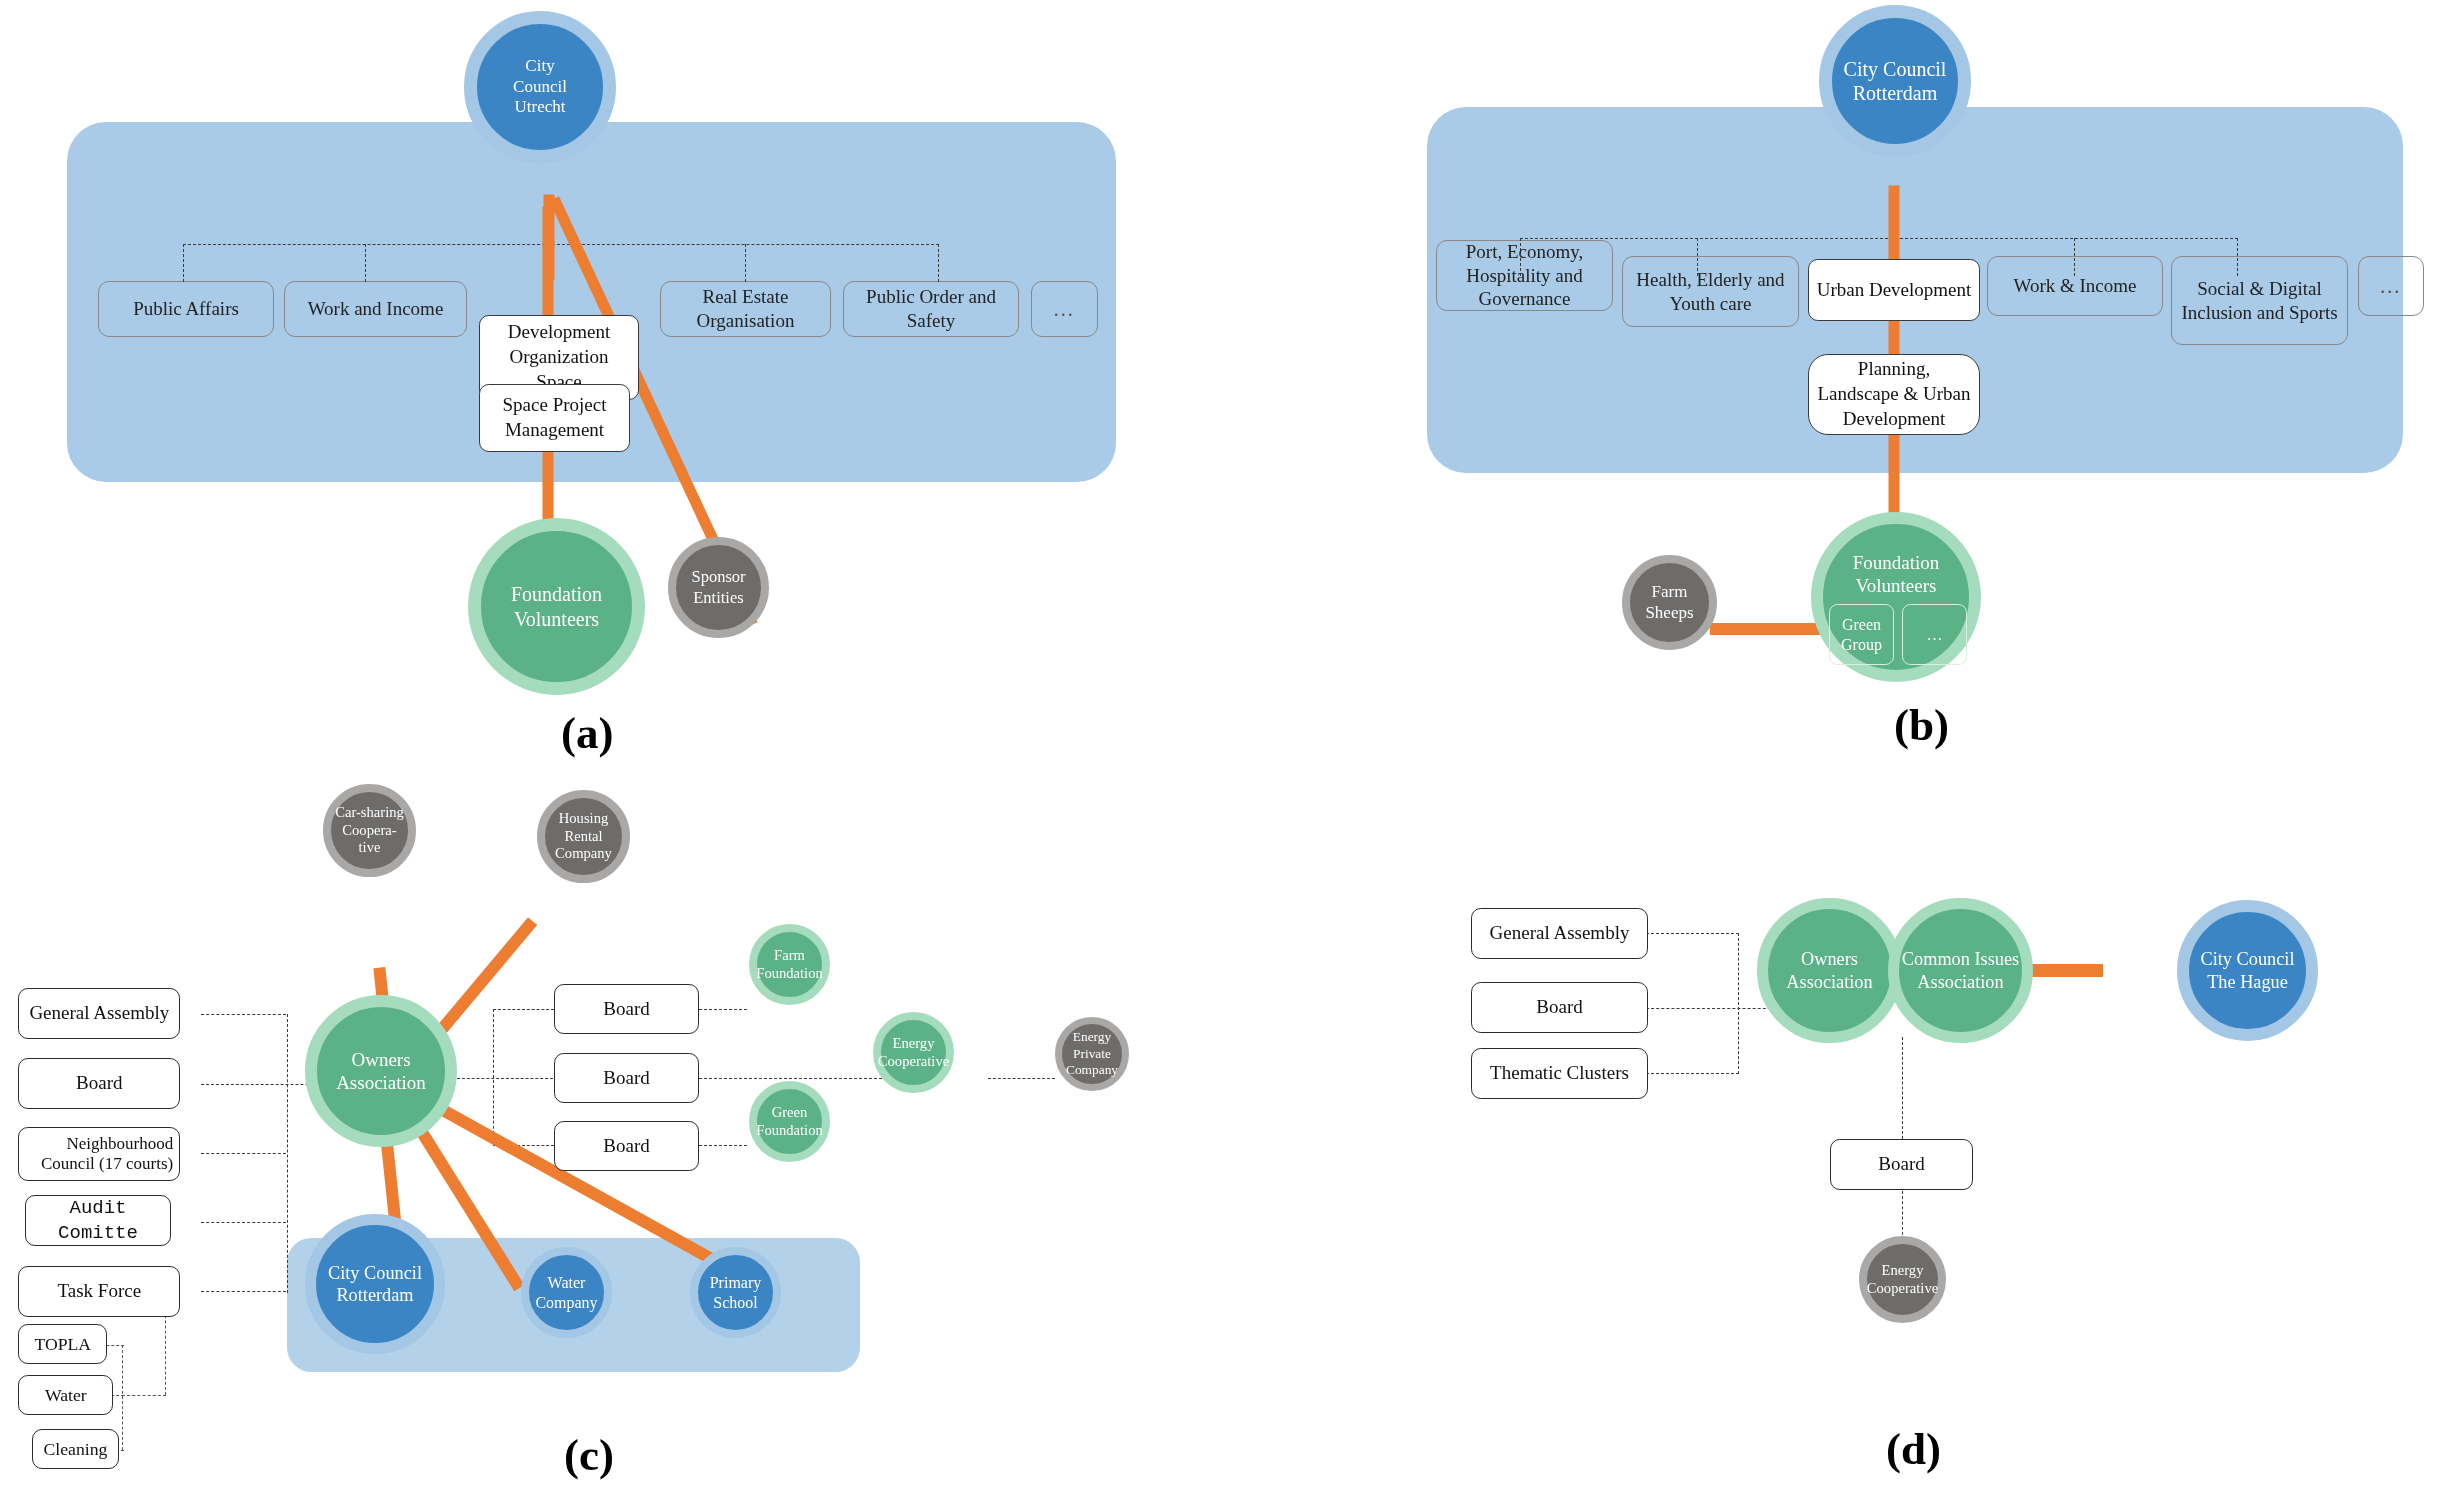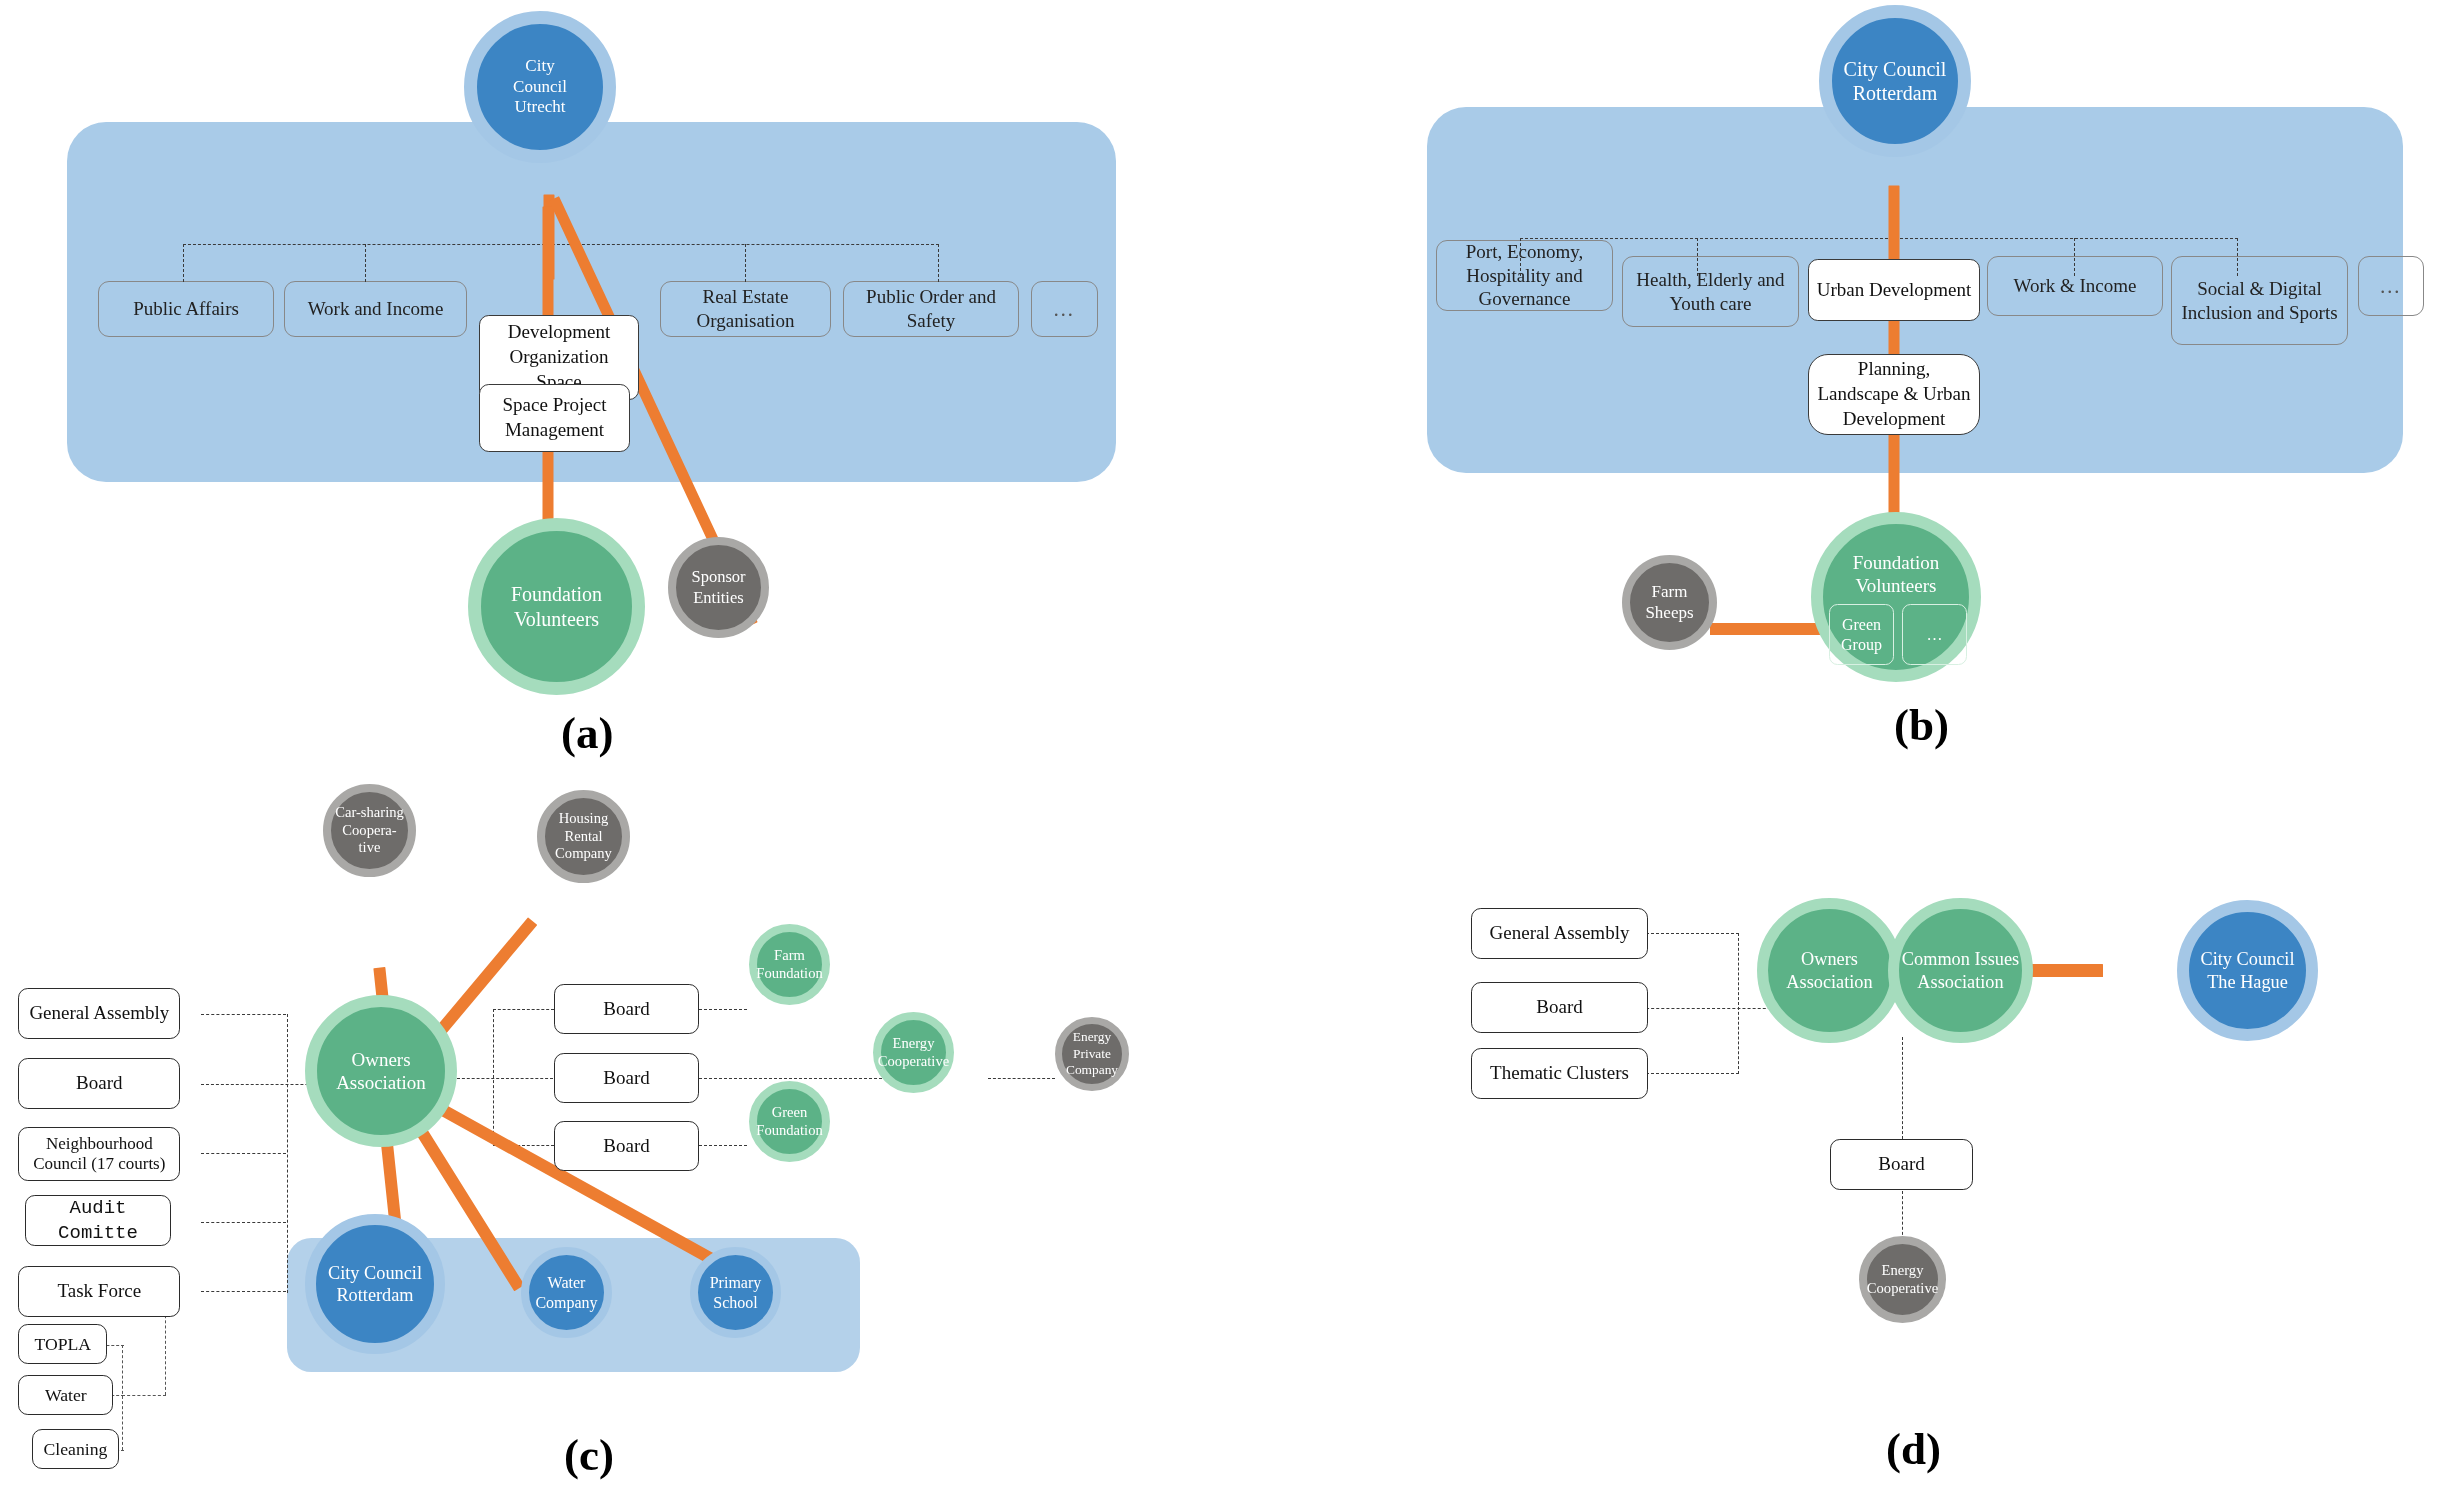--- a/index.html
+++ b/index.html
@@ -207,21 +207,21 @@
 
   <div class="dash-v fine" style="left:165px;top:1305px;height:90px;"></div>
   <div class="dash-h fine" style="left:122px;top:1395px;width:44px;"></div>
   <div class="dash-v fine" style="left:122px;top:1345px;height:105px;"></div>
   <div class="dash-h fine" style="left:87px;top:1345px;width:37px;"></div>
   <div class="dash-h fine" style="left:87px;top:1395px;width:37px;"></div>
   <div class="dash-h fine" style="left:87px;top:1450px;width:37px;"></div>
 
   <div class="white-box thin" style="left:18.3px;top:988px;width:162px;height:51px;">General Assembly</div>
   <div class="white-box thin" style="left:18.3px;top:1058px;width:162px;height:51px;">Board</div>
-  <div class="white-box thin" style="left:18.3px;top:1127px;width:162px;height:54px;font-size:17px;line-height:1.2;">
+  <div class="white-box thin" style="left:18.3px;top:1127px;width:162px;height:54px;font-size:17px;line-height:1.2;text-align:right;">
     <span>Neighbourhood Council (17 courts)</span>
   </div>
   <div class="white-box thin" style="left:25px;top:1195px;width:146px;height:51px;font-family:Liberation Mono, monospace;">Audit Comitte</div>
   <div class="white-box thin" style="left:18.3px;top:1266px;width:162px;height:51px;">Task Force</div>
 
   <div class="white-box thin small" style="left:18.3px;top:1324px;width:89px;height:40px;">TOPLA</div>
   <div class="white-box thin small" style="left:18.3px;top:1375px;width:95px;height:40px;">Water</div>
   <div class="white-box thin small" style="left:32px;top:1429px;width:87px;height:40px;border-radius:10px;">Cleaning</div>
 
   <div class="orange" style="left:390px;top:1062px;width:101px;height:12.2px;transform:rotate(-96deg);"></div>

